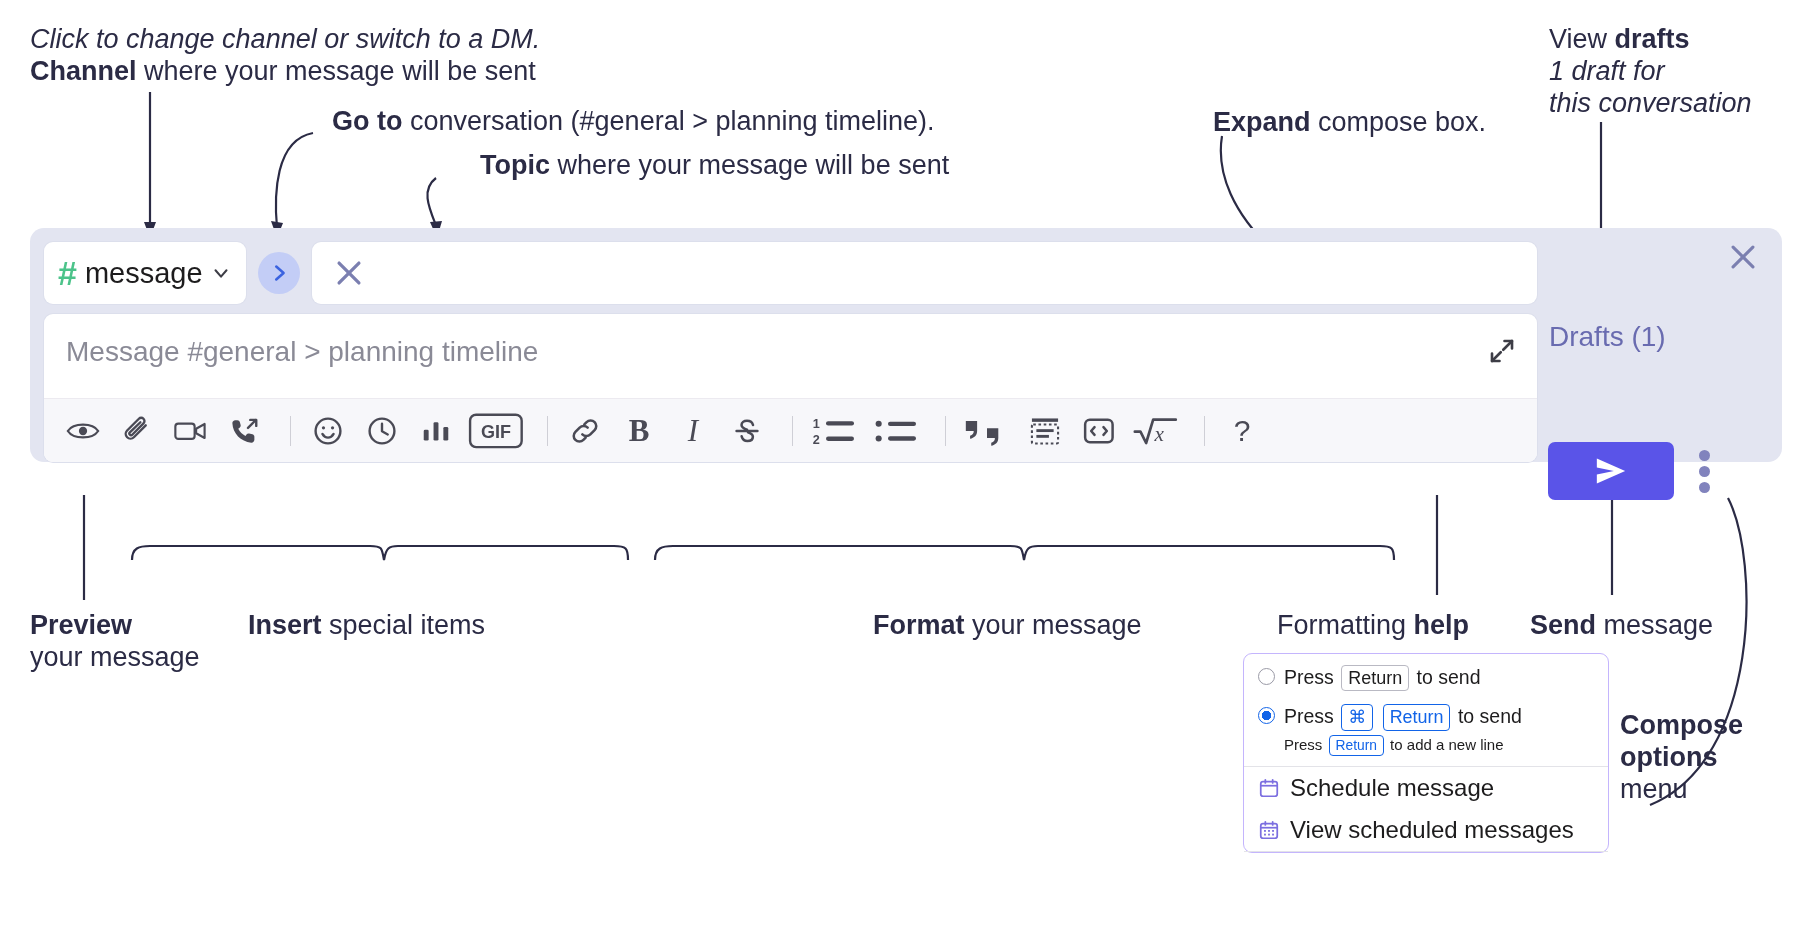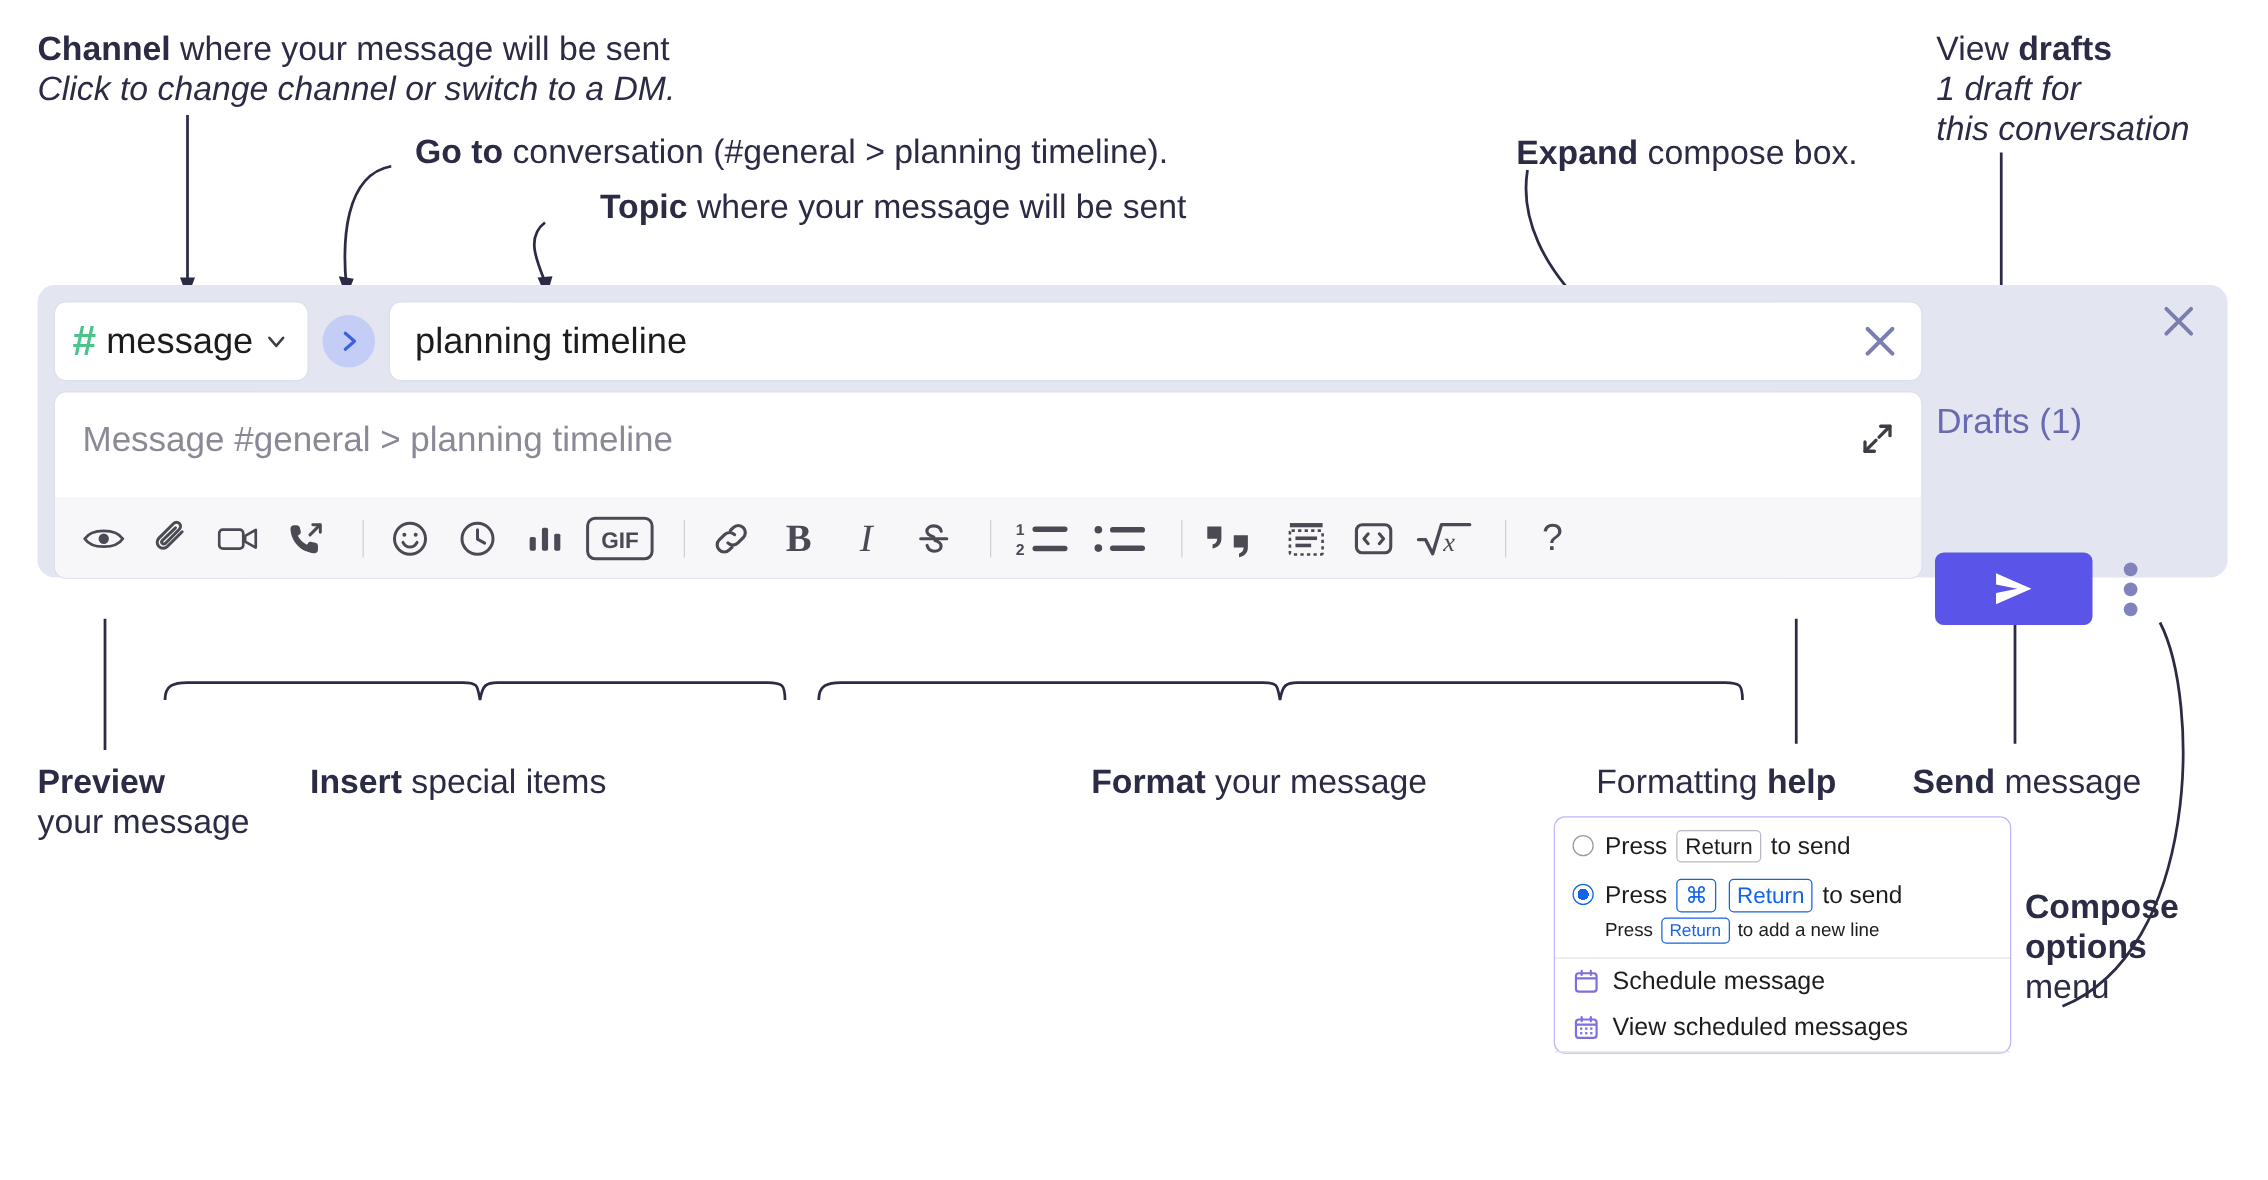--- a/index.html
+++ b/index.html
@@ -91,21 +91,21 @@
      radial-gradient(circle, #1264e8 0 4.5px, #fff 4.5px 100%);}
   .opt-main{font-size:19.5px;color:#1d1c1d;line-height:1.45;white-space:nowrap;}
   .opt-sub{font-size:15px;color:#1d1c1d;padding:0 14px 9px 40px;white-space:nowrap;line-height:1.6;}
   kbd{
     display:inline-block;border:1px solid #b9b9c3;border-radius:4px;
     padding:1px 6px;font-family:"Liberation Sans",sans-serif;font-size:0.92em;
     line-height:1.25;color:#1d1c1d;background:#fff;margin:0 2px;vertical-align:baseline;
   }
   kbd.blue{border-color:#1264e8;color:#1264e8;}
   .divider{height:1px;background:#e3e3e8;}
-  .menu-item{display:flex;align-items:center;padding:7px 14px;font-size:20px;color:#1d1c1d;white-space:nowrap;}
+  .menu-item{display:flex;align-items:center;padding:7px 14px;font-size:24px;color:#1d1c1d;white-space:nowrap;}
   .menu-item .mi-ico{width:22px;height:22px;margin-right:10px;flex:0 0 auto;}
 </style>
 </head>
 <body>
 
 <svg id="lines" viewBox="0 0 1814 944">
   <g fill="none" stroke="#2b2b45" stroke-width="2.2">
 
     <path d="M150 92 L150 228"></path>
 
@@ -132,22 +132,22 @@
   <g fill="#2b2b45">
     <polygon points="150,238 144,222 156,222"></polygon>
     <polygon points="277,238 271,221 283,223"></polygon>
     <polygon points="437,238 430,222 442,221"></polygon>
     <polygon points="1495,358 1477,352 1482,365"></polygon>
     <polygon points="1601,335 1595,319 1607,319"></polygon>
   </g>
 </svg>
 
 <div class="anno" style="left:30px;top:24px;">
+  <div><i>Click to change channel or switch to a DM.</i></div>
   <div><b>Channel</b><span> where your message will be sent</span></div>
-  <div><i>Click to change channel or switch to a DM.</i></div>
 </div>
 
 <div class="anno" style="left:332px;top:106px;">
   <b>Go to</b><span> conversation (#general &gt; planning timeline).</span>
 </div>
 
 <div class="anno" style="left:480px;top:150px;">
   <b>Topic</b><span> where your message will be sent</span>
 </div>
 
@@ -202,21 +202,20 @@
           </svg>
       </div>
 
       <div class="goto-btn">
         <svg width="22" height="22" viewBox="0 0 24 24" fill="none" stroke="#3b63e0" stroke-width="2.8" stroke-linecap="round" stroke-linejoin="round">
             <polyline points="9,5 17,12 9,19"></polyline>
           </svg>
       </div>
 
       <div class="topic-field">
-        <span class="topic-text">planning timeline</span>
         <svg class="x-btn" viewBox="0 0 24 24" fill="none" stroke="#7b7fb0" stroke-width="2.3" stroke-linecap="round">
             <line x1="5" y1="5" x2="19" y2="19"></line>
             <line x1="19" y1="5" x2="5" y2="19"></line>
           </svg>
       </div>
     </div>
 
     <div class="msgbox">
       <div class="msg-placeholder">Message #general &gt; planning timeline</div>
       <svg class="expand-ico" viewBox="0 0 24 24" fill="none" stroke="#3d3d46" stroke-width="2.1" stroke-linecap="round" stroke-linejoin="round">

